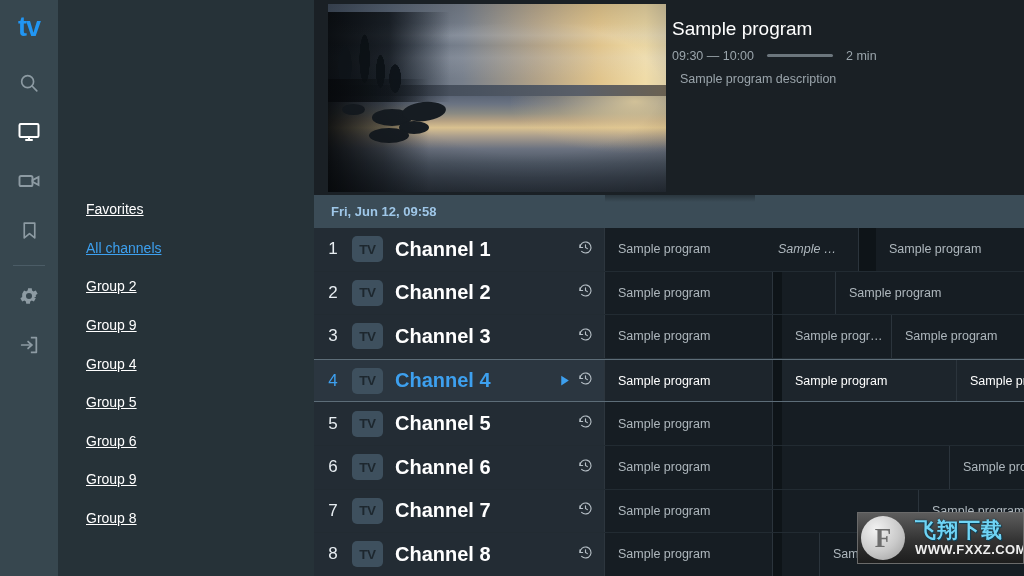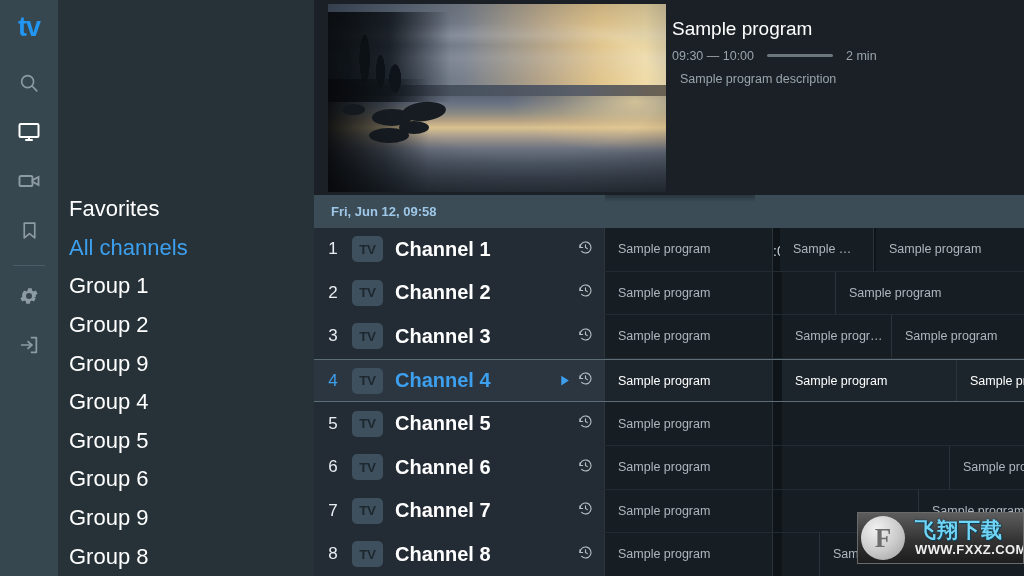--- a/index.html
+++ b/index.html
@@ -49,24 +49,25 @@
   
   .groups {
     width: 256px; height: 576px;
     background: #263238;
     flex: 0 0 256px;
     padding-top: 190px;
   }
   .group-item {
     height: 38.6px;
     display: flex; align-items: center;
-    padding-left: 11px;
-    font-size: 22px;
+    padding-left: 28px;
+    font-size: 14px;
     color: #ffffff;
     white-space: nowrap;
+    text-decoration: underline;
   }
   .group-item.selected { color: #3da0ef; }
 
   
   .main {
     position: relative;
     width: 710px; height: 576px;
     flex: 0 0 710px;
     background: #0e1418;
   }
@@ -332,21 +333,20 @@
         <path d="M14 4 H20 V20 H14" stroke-linejoin="round"></path>
         <line x1="4" y1="12" x2="15" y2="12" stroke-linecap="round"></line>
         <polyline points="11,8.2 15,12 11,15.8" stroke-linejoin="round" stroke-linecap="round"></polyline>
       </svg>
     </div>
   </div>
 
   <div class="groups" id="group-list">
       <div class="group-item">Favorites</div>
       <div class="group-item selected">All channels</div>
-      <div class="group-item">Group 1</div>
       <div class="group-item">Group 2</div>
       <div class="group-item">Group 9</div>
       <div class="group-item">Group 4</div>
       <div class="group-item">Group 5</div>
       <div class="group-item">Group 6</div>
       <div class="group-item">Group 9</div>
       <div class="group-item">Group 8</div>
     </div>
 
   <div class="main">
@@ -396,21 +396,21 @@
             <div class="chicons">
               <span><svg width="15" height="15" viewBox="0 0 24 24" fill="none" stroke="currentColor" stroke-width="1.8">
                   <path d="M3.2 12 a8.8 8.8 0 1 1 2.6 6.2" stroke-linecap="round"></path>
                   <polyline points="3.2,7.6 3.2,12 7.4,12" stroke-linecap="round" stroke-linejoin="round"></polyline>
                   <polyline points="12,7.8 12,12 15,13.8" stroke-linecap="round" stroke-linejoin="round"></polyline>
                 </svg></span>
             </div>
           </div>
           <div class="progs">
             <div class="prog" style="left: 0px; width: 168px;">Sample program</div>
-            <div class="prog" style="left: 175px; width: 94px;">Sample …</div>
+            <div class="prog" style="left: 160px; width: 94px; font-style: italic;">Sample …</div>
             <div class="prog" style="left: 271px; width: 179px;">Sample program</div>
           </div>
         </div>
         <div class="row">
           <div class="chcell">
             <div class="chnum">2</div>
             <div class="chlogo">TV</div>
             <div class="chname">Channel 2</div>
             <div class="chicons">
               <span><svg width="15" height="15" viewBox="0 0 24 24" fill="none" stroke="currentColor" stroke-width="1.8">

